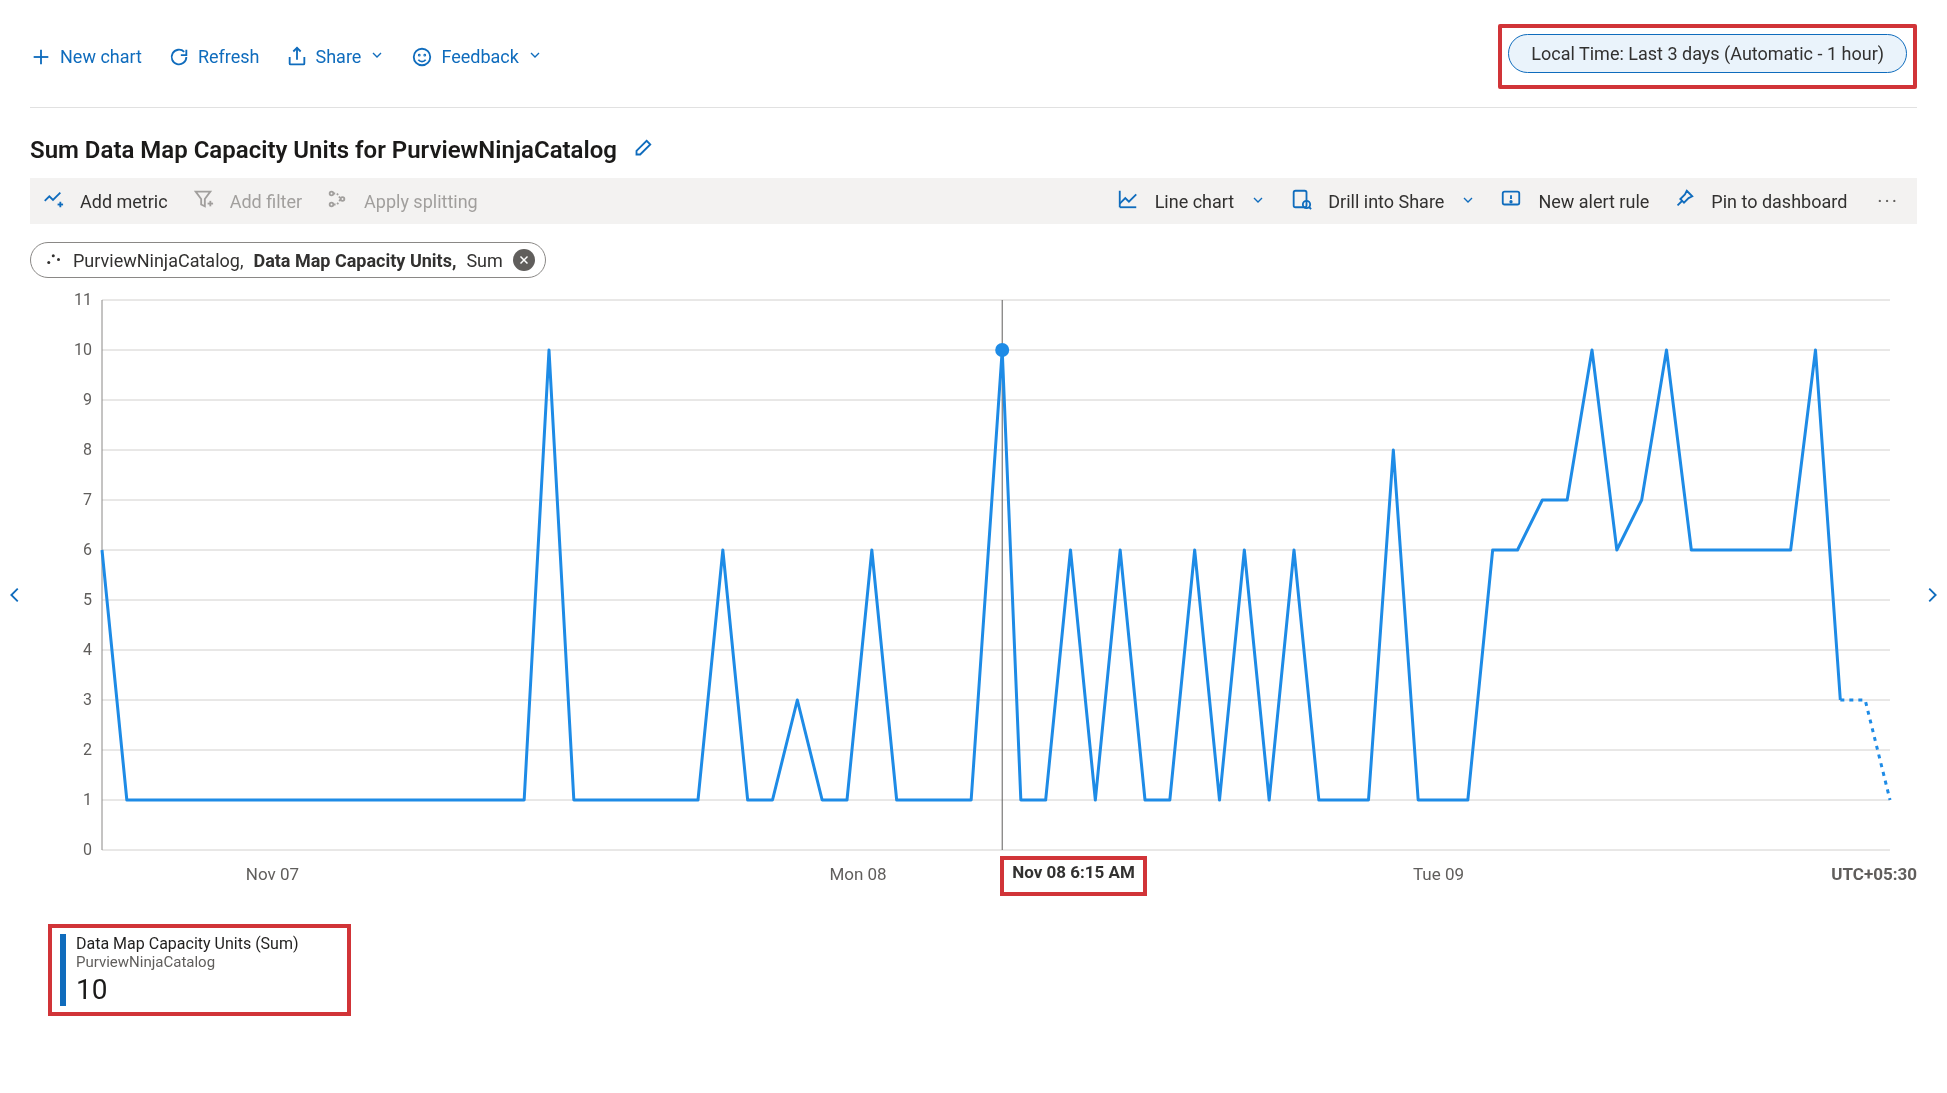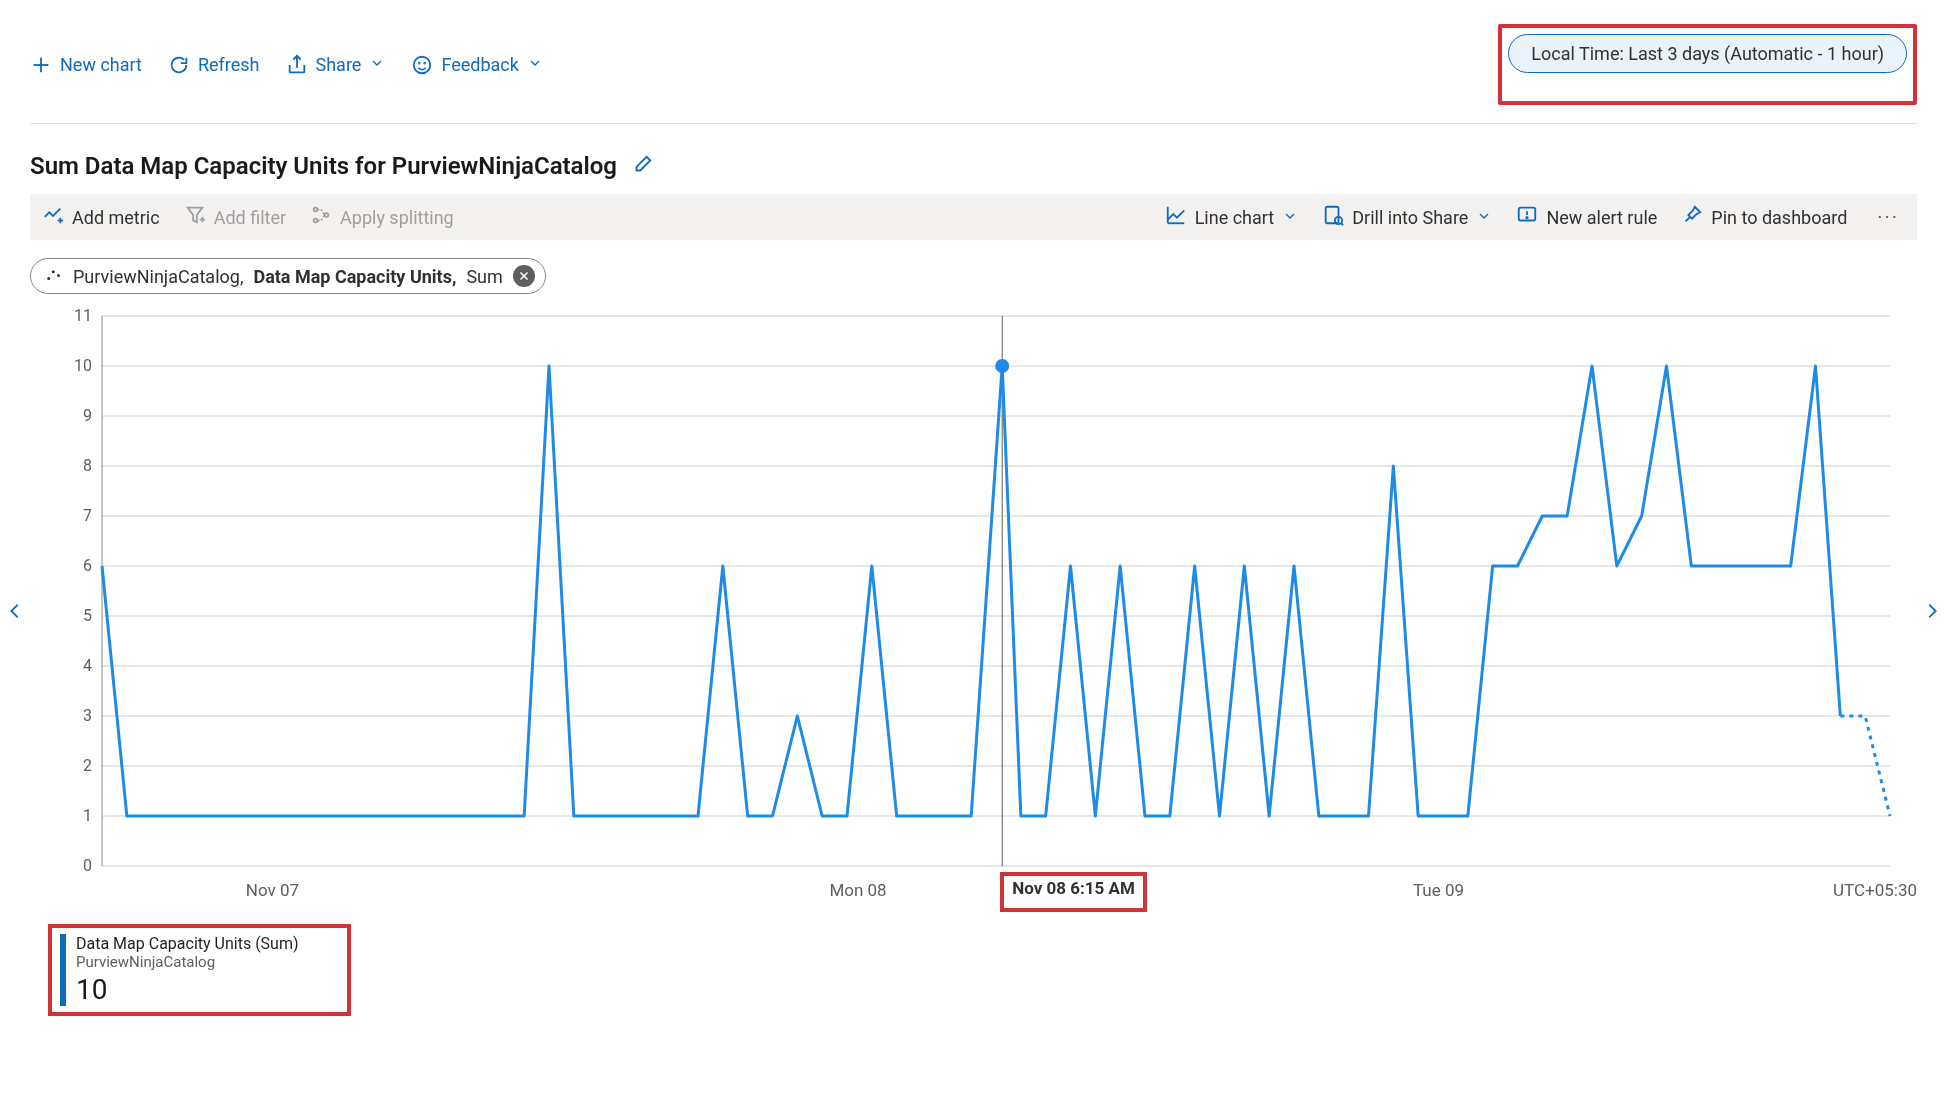--- a/index.html
+++ b/index.html
@@ -5,29 +5,29 @@
   * { box-sizing: border-box; }
   html, body { margin:0; padding:0; font-family: "Segoe UI", -apple-system, BlinkMacSystemFont, Roboto, sans-serif; font-size:14px; color:#323130; background:#fff; width:1947px; height:1093px; overflow:hidden;}
   .root { width:1947px; height:915px; position:relative; padding:20px 30px; }
 
   
   .top-toolbar { display:flex; align-items:center; gap:26px; padding:4px 0 18px 0; border-bottom:1px solid #e1e1e1; }
   .tb-item { display:inline-flex; align-items:center; gap:8px; color:#0f6cbd; cursor:pointer; font-size:18px;}
   .tb-item .icn { display:inline-flex; }
   .time-pill { margin-left:auto; }
   .time-pill-inner { border:1px solid #0f6cbd; background:#eaf3fb; border-radius:24px; padding:8px 22px; color:#323130; font-size:18px; cursor:pointer;}
-  .red-box-time { border:4px solid #d13438; padding:6px 6px 28px 6px; border-radius:2px;}
+  .red-box-time { border:4px solid #d13438; padding:6px 6px 12px 6px; border-radius:2px;}
 
   
   .title-row { display:flex; align-items:center; gap:14px; margin:28px 0 14px 0;}
   .title-text { font-size:24px; font-weight:600; color:#1b1a19; }
 
   
   .sec-toolbar { display:flex; align-items:center; gap:24px; background:#f3f2f1; padding:10px 12px; }
-  .sec-item { display:inline-flex; align-items:center; gap:8px; font-size:18px; cursor:pointer; color:#323130;}
+  .sec-item { display:inline-flex; align-items:center; gap:16px; font-size:18px; cursor:pointer; color:#323130;}
   .sec-item.disabled { color:#a19f9d; cursor:default;}
   .sec-right { margin-left:auto; display:flex; align-items:center; gap:24px; }
   .more-dots { color:#605e5c; font-size:20px; letter-spacing:2px; padding:0 6px; cursor:pointer;}
 
   
   .chip-row { margin:18px 0 10px 0; }
   .chip { display:inline-flex; align-items:center; gap:10px; border:1px solid #8a8886; border-radius:24px; padding:6px 10px 6px 14px; font-size:18px;}
   .chip .scope {}
   .chip .metric { font-weight:700; }
   .chip .agg {}
@@ -274,21 +274,21 @@
         <circle cx="972.2083333333333" cy="60.000000000000014" r="7" fill="#1e8be6"></circle>
       </svg>
 
   <div class="hover-label-box" id="hover-label-box" style="left: 970.208px; top: 566px; font-weight: bold;">
     <span>Nov 08 6:15 AM</span>
   </div>
 
   <div class="x-day-label" id="xl-nov07" style="left: 215.833px; top: 574px;">Nov 07</div>
   <div class="x-day-label" id="xl-mon08" style="left: 799.417px; top: 574px;">Mon 08</div>
   <div class="x-day-label" id="xl-tue09" style="left: 1383px; top: 574px;">Tue 09</div>
-  <div class="x-day-label" id="xl-tz" style="right: 0px; top: 574px;">UTC+05:30</div>
+  <div class="x-day-label" id="xl-tz" style="right: 0px; top: 574px; font-weight: bold;">UTC+05:30</div>
 </div>
 
 <div class="legend-red" id="legend-red" style="left: 48px; top: 924px;">
   <div class="legend-inner">
     <div class="legend-title">Data Map Capacity Units (Sum)</div>
     <div class="legend-sub">PurviewNinjaCatalog</div>
     <div class="legend-val">10</div>
   </div>
 </div>
 

